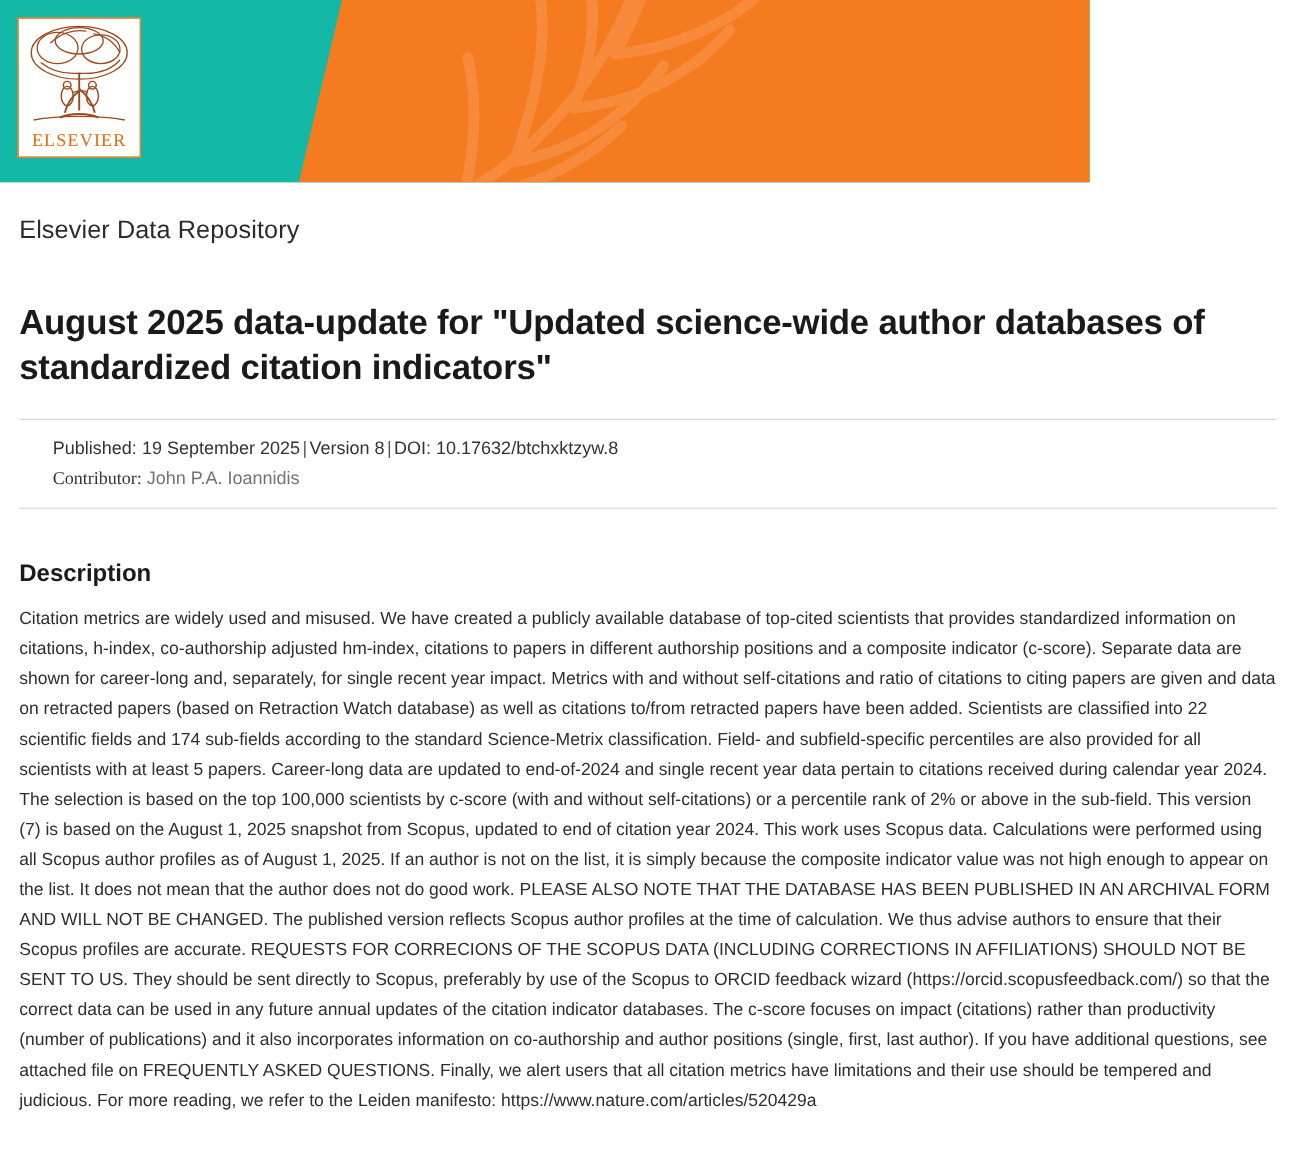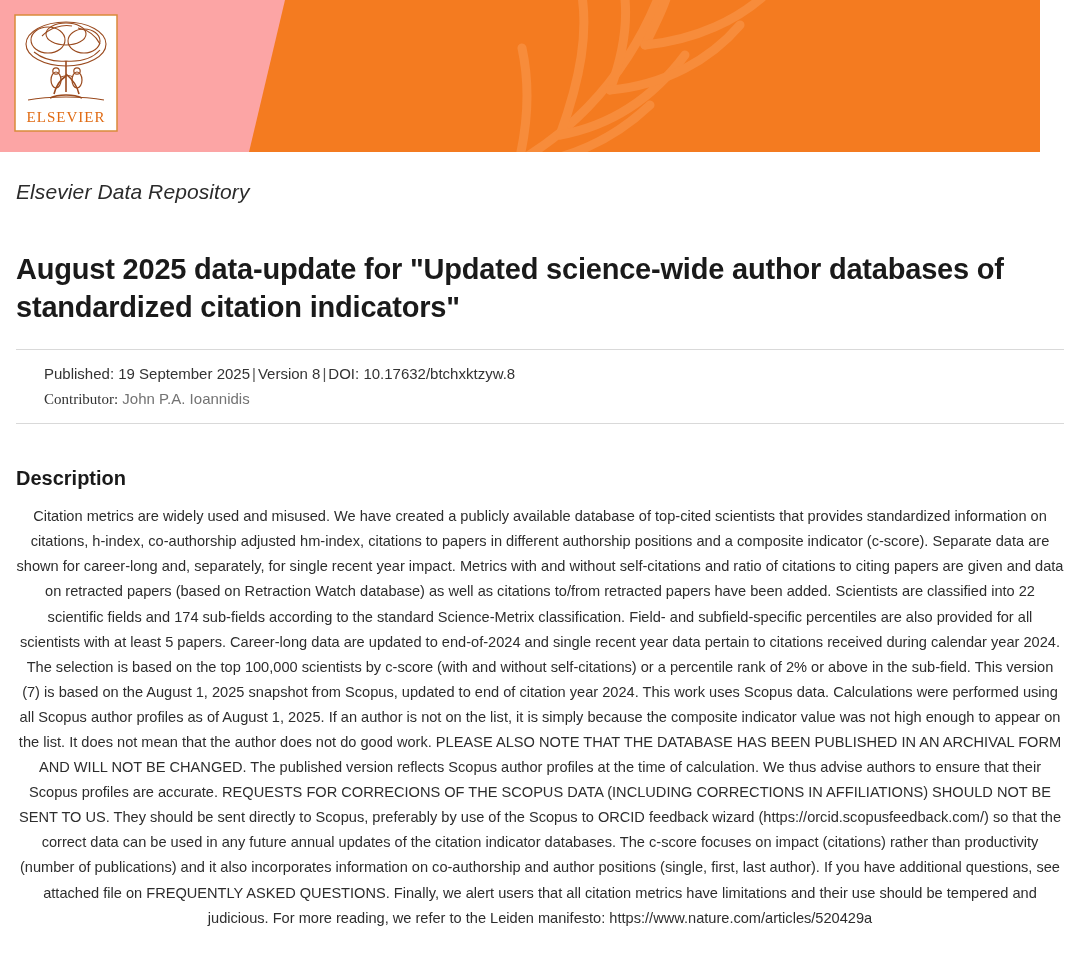--- a/index.html
+++ b/index.html
@@ -11,23 +11,23 @@
     width: 1080px;
     height: 965px;
     font-family: "Liberation Sans", sans-serif;
     color: #222222;
     overflow: hidden;
   }
 
   
   .banner {
     position: relative;
-    width: 1040px;
+    width: 908px;
     height: 152px;
-    background: #fca5a5;
+    background: #14b8a6;
     overflow: hidden;
   }
   .banner-orange {
     position: absolute;
     top: 0;
     left: 0;
     width: 1080px;
     height: 152px;
     background: #f47b20;
     -webkit-clip-path: polygon(285px 0, 1080px 0, 1080px 152px, 249px 152px);
@@ -57,21 +57,20 @@
   .content {
     padding: 0 16px;
   }
   .repo-title {
     font-size: 21px;
     color: #2b2b2b;
     margin-top: 28px;
     margin-bottom: 0;
     font-weight: 400;
     letter-spacing: 0.1px;
-    font-style: italic;
   }
   .page-title {
     font-size: 29px;
     font-weight: bold;
     line-height: 1.32;
     color: #1a1a1a;
     margin-top: 46px;
     margin-bottom: 0;
     letter-spacing: -0.2px;
   }
@@ -106,21 +105,21 @@
     font-weight: bold;
     color: #1a1a1a;
     margin-top: 43px;
     margin-bottom: 0;
   }
   .description {
     font-size: 14.6px;
     line-height: 1.72;
     color: #2d2d2d;
     margin-top: 14px;
-    text-align: center;
+    text-align: left;
     max-width: 1048px;
   }
 </style>
 </head>
 <body>
 
 <div class="banner">
   <div class="banner-orange"></div>
 
   <div class="banner-leaf">

